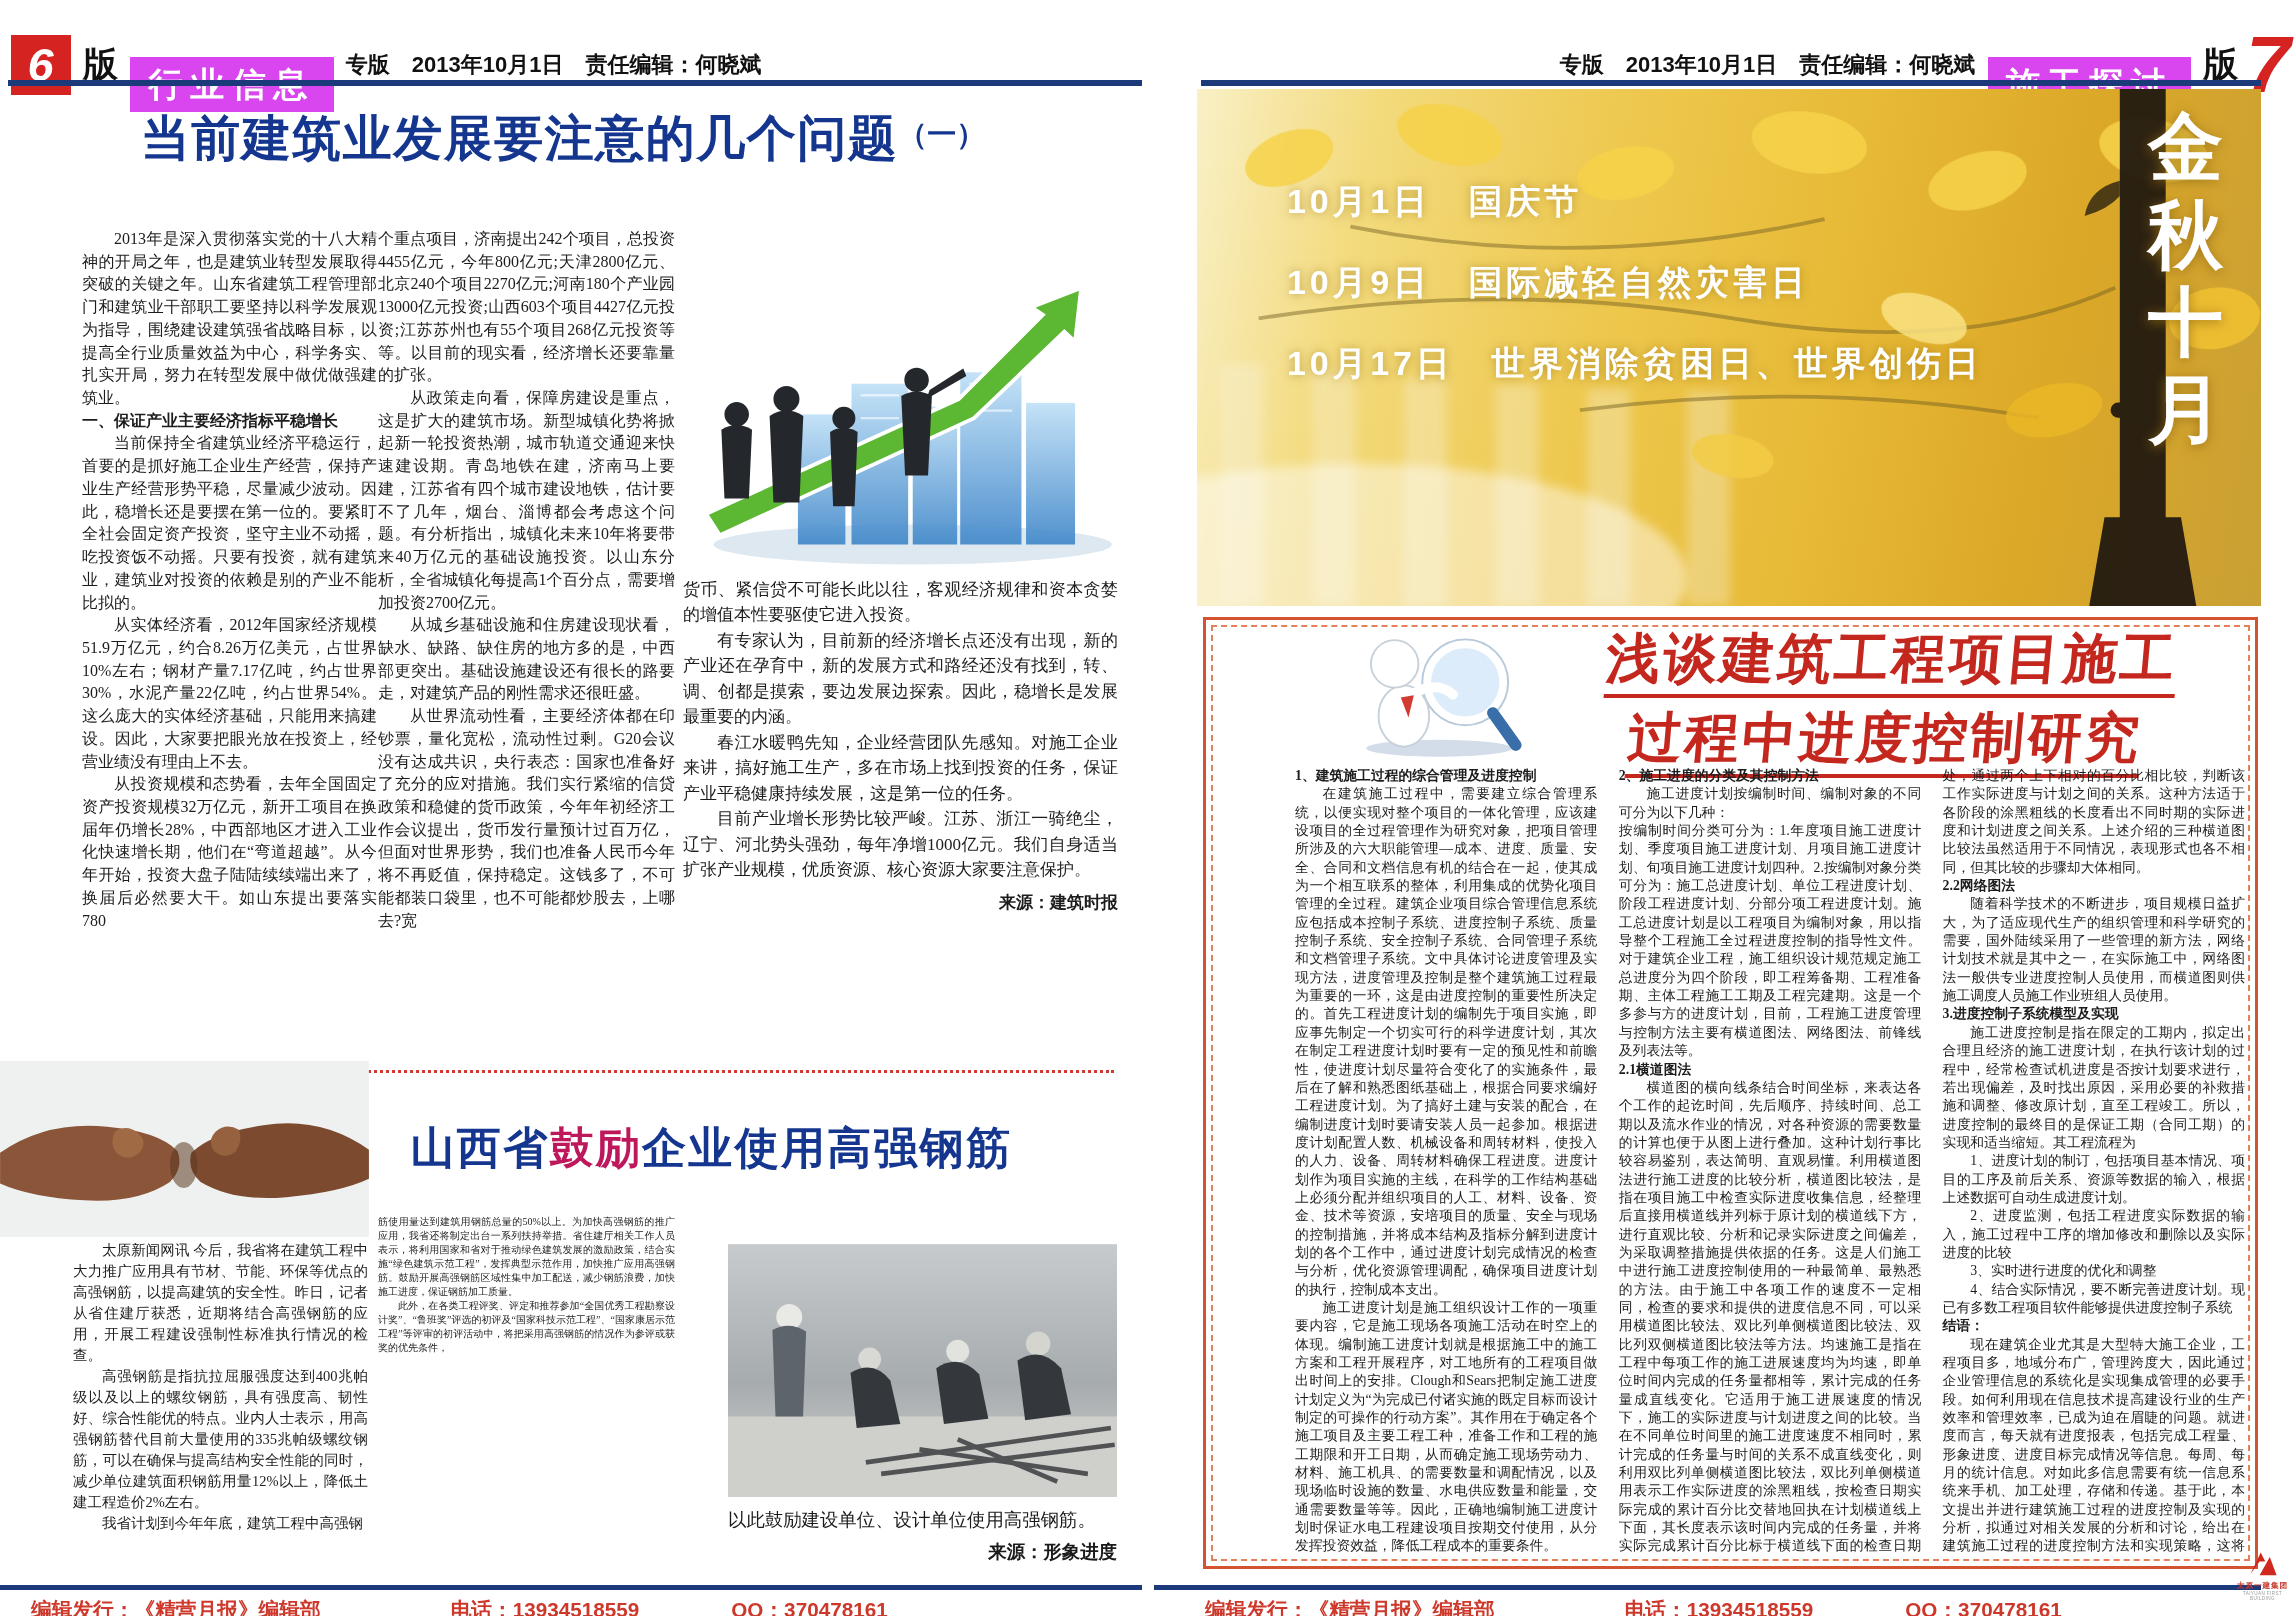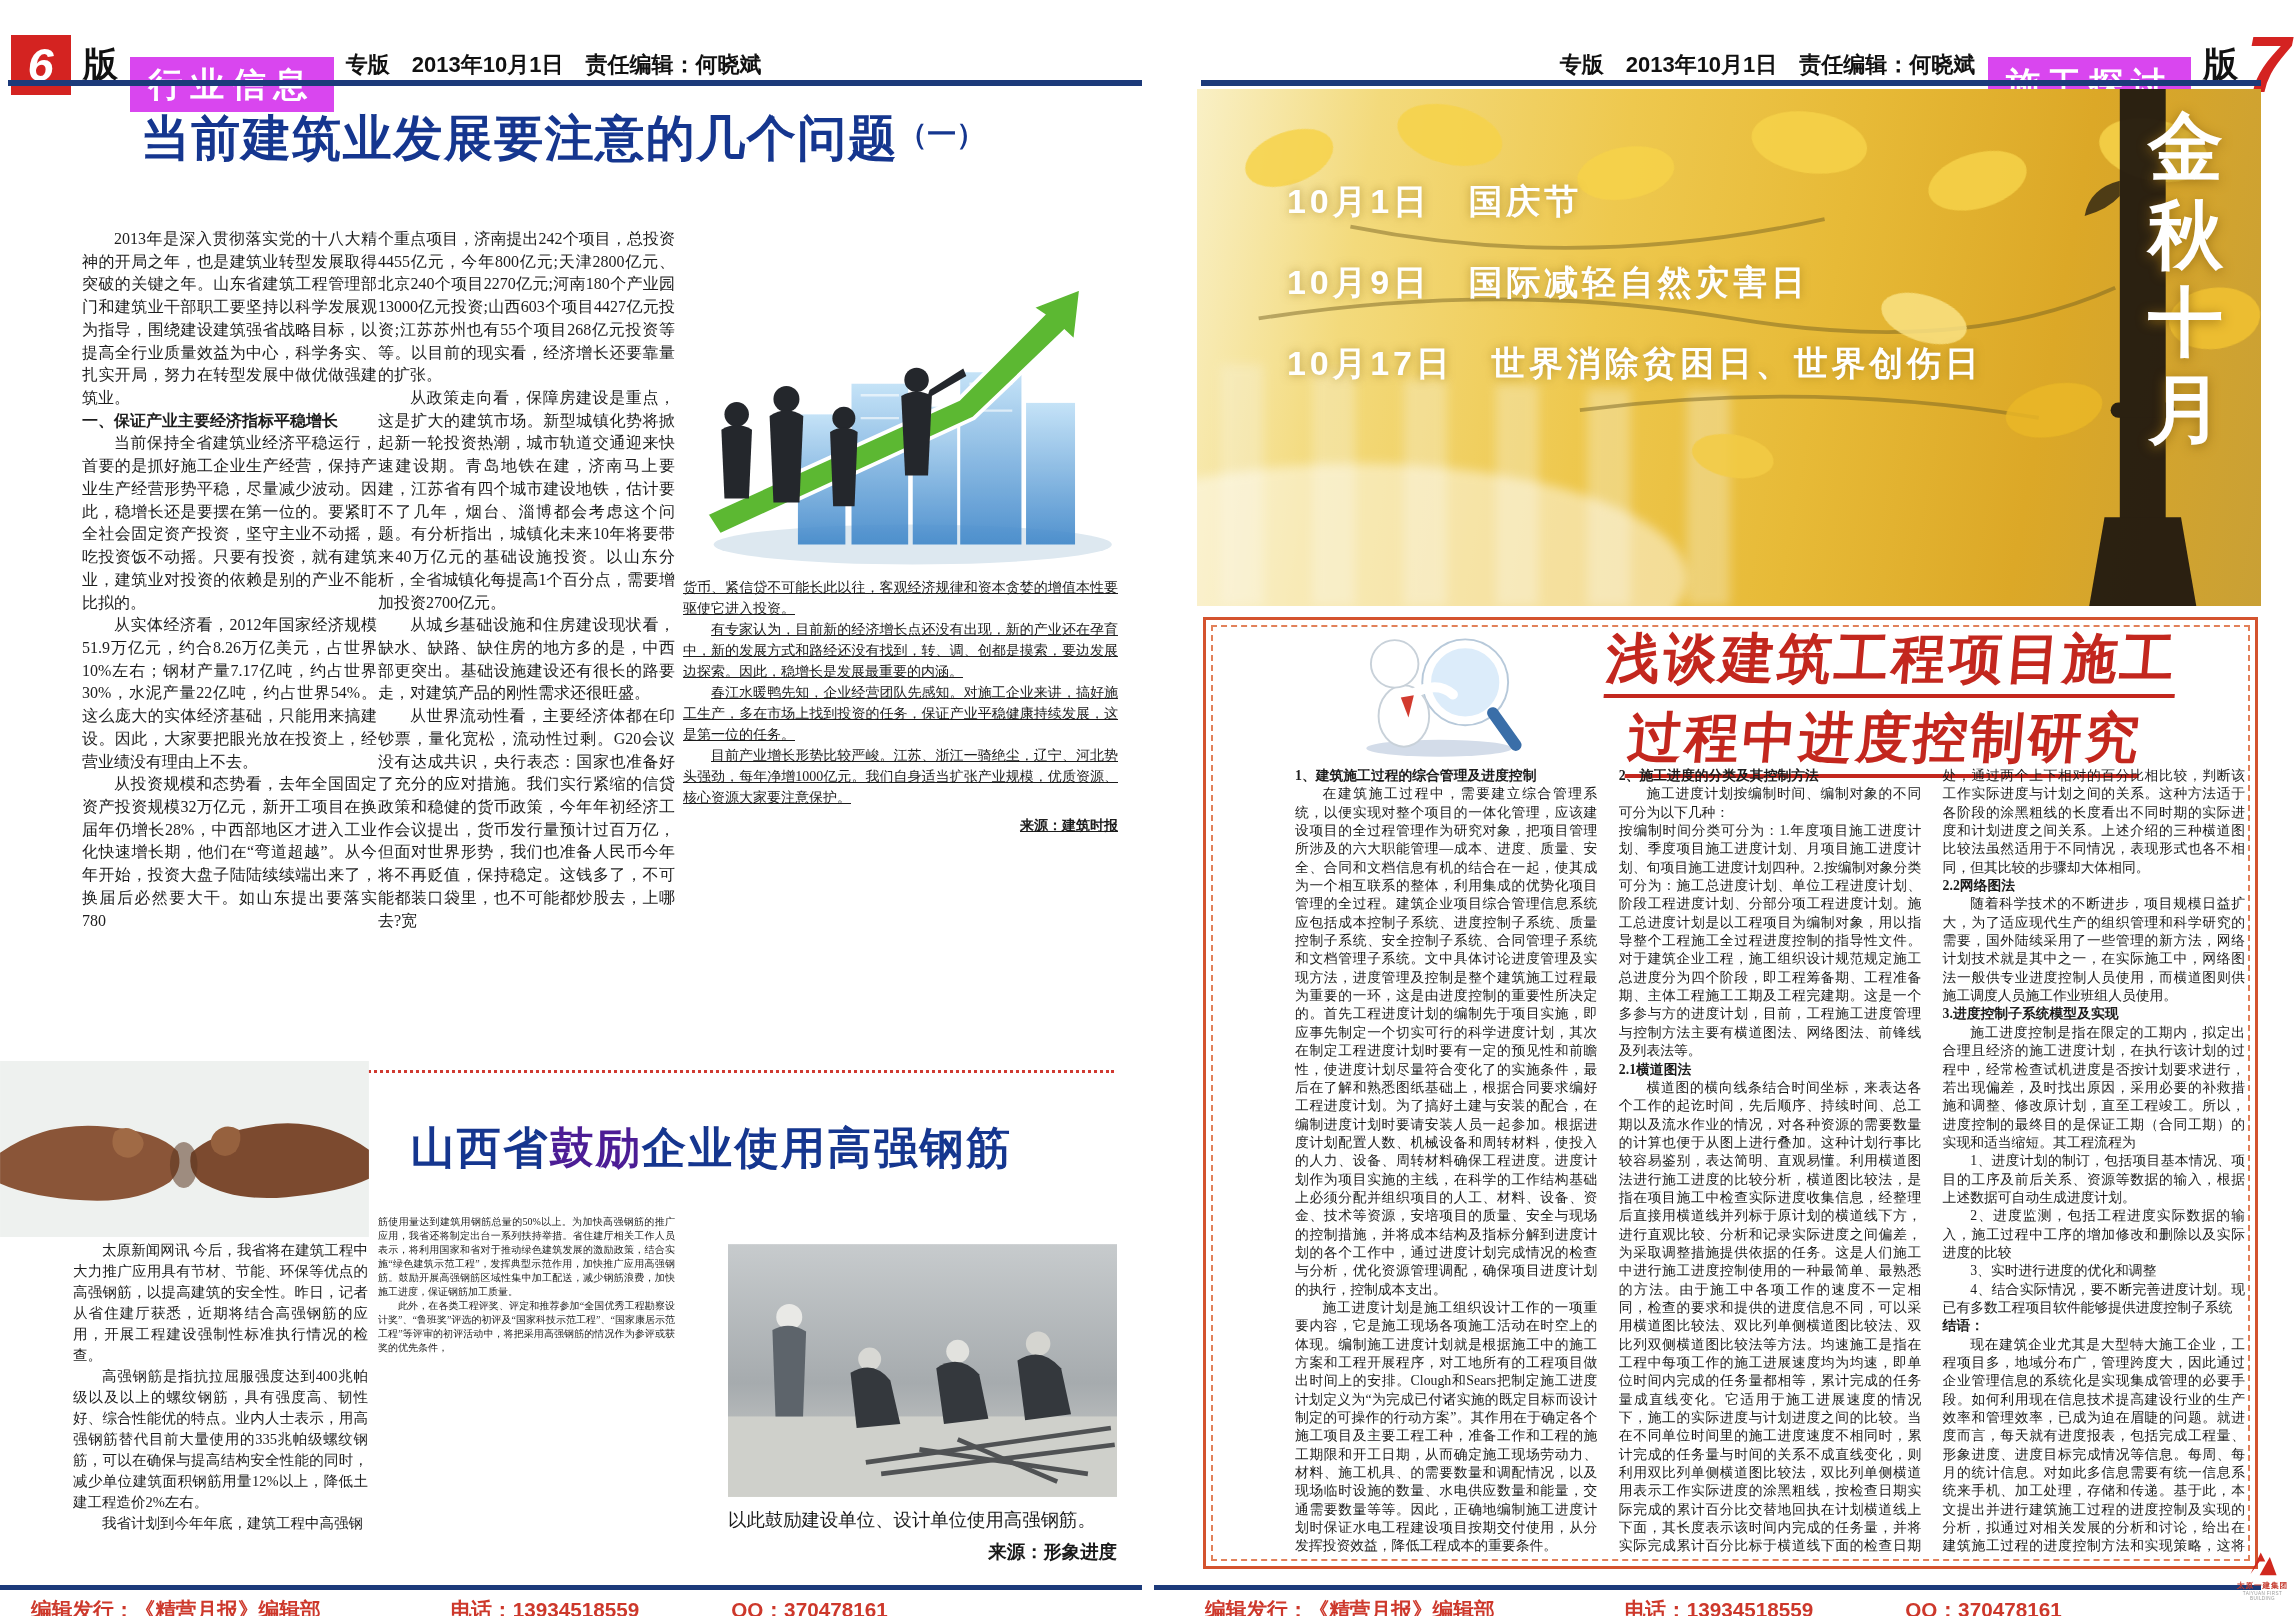--- a/index.html
+++ b/index.html
@@ -22,28 +22,28 @@
   .a1-title{position:absolute;left:54px;top:106px;width:1018px;text-align:center;
             font-weight:bold;font-size:49px;color:#15368f;font-family:"Liberation Sans",sans-serif;letter-spacing:1.5px;}
   .a1-title .paren{font-size:29px;vertical-align:10.7px;letter-spacing:0;}
   .col{position:absolute;text-align:justify;overflow:hidden;color:#1c1c1c;}
   .para{margin:0;}
   .para.p{text-indent:2em;}
   .para.pc{text-indent:0;}
   .para.h{text-indent:0;font-weight:bold;}
   .para.src{text-align:right;font-weight:bold;margin-top:7.7px;}
   .c-a1{font-size:16px;line-height:1.42;}
-  .c-a1-wide{font-size:14px;line-height:1.5;text-decoration:underline;}
+  .c-a1-wide{font-size:17px;line-height:1.5;}
   .red-dotted{position:absolute;left:27px;top:1070px;width:1087px;border-top:3.8px dotted #d03a31;}
 
   
   .a2-title{position:absolute;left:329px;top:1119px;width:765px;text-align:center;font-weight:bold;
             font-size:44px;font-family:"Liberation Sans",sans-serif;letter-spacing:2.3px;}
   .a2-blue{color:#15368f;}
-  .a2-red{color:#4c1d95;}
+  .a2-red{color:#be185d;}
   .photo-caption{position:absolute;left:728px;top:1506px;width:389px;font-size:18.4px;line-height:1.55;}
   .photo-caption .src-line{display:block;text-align:right;font-weight:bold;margin-top:3.1px;}
 
   
   .footer{position:absolute;top:1596px;display:flex;font:bold 20.7px "Liberation Sans",sans-serif;color:#cd382b;white-space:nowrap;}
   .footer .f2{margin-left:130px;}
   .footer .f3{margin-left:92px;}
 
   
   .banner{position:absolute;left:1197px;top:89px;width:1064px;height:517px;overflow:hidden;

